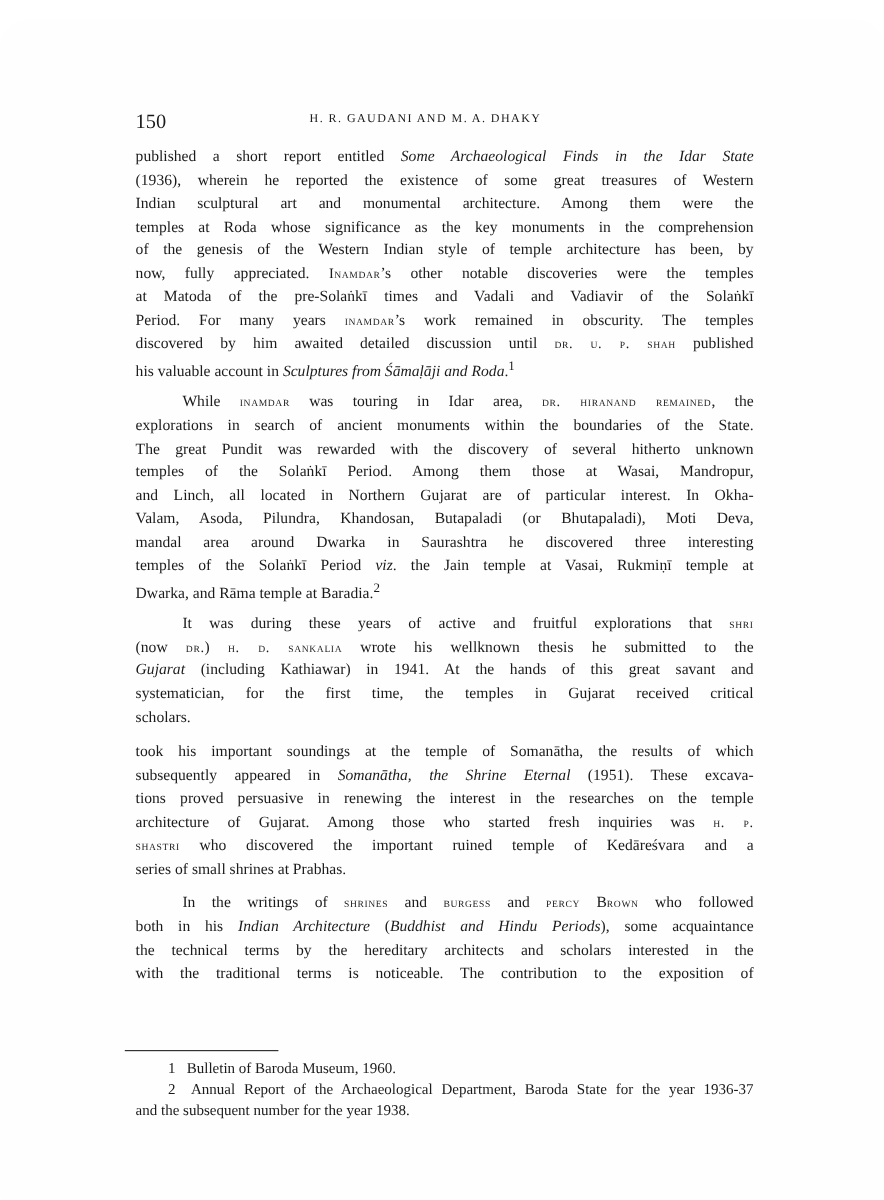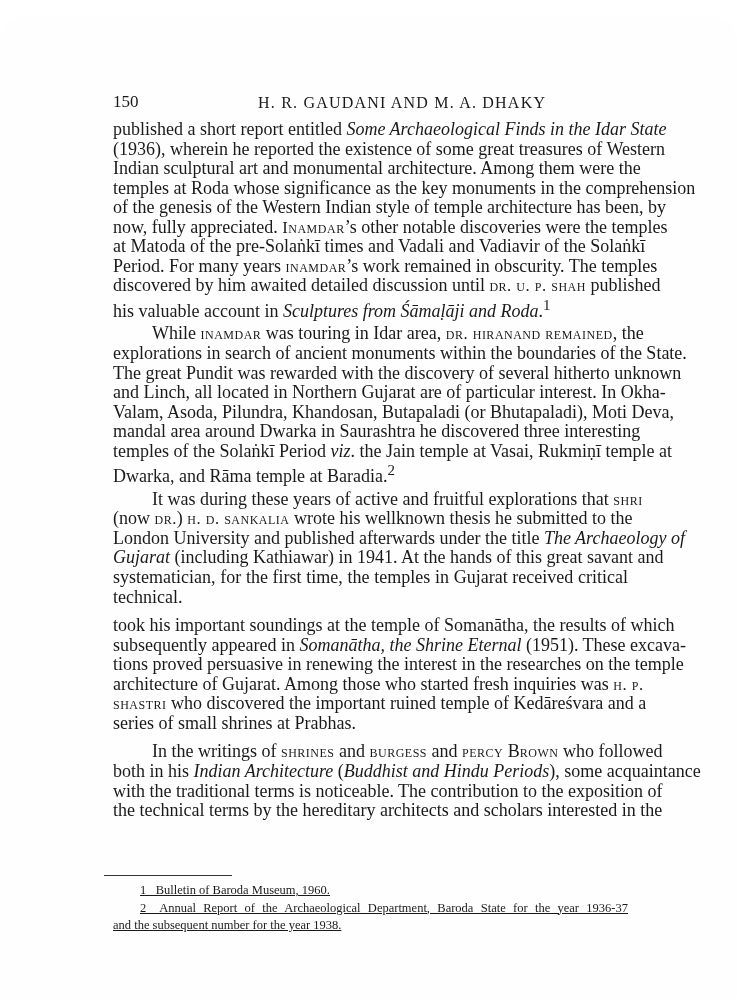--- a/index.html
+++ b/index.html
@@ -1,30 +1,30 @@
 <!DOCTYPE html>
 <html><head>
 <meta charset="utf-8">
 <style>
   html, body { margin: 0; padding: 0; background: #ffffff; }
   body { width: 737px; height: 1000px; position: relative; overflow: hidden;
          font-family: "Liberation Serif", "DejaVu Serif", serif; color: #1a1a1a; }
   .page { position: absolute; left: 0; top: 16px; width: 737px; height: 1000px; background: #fefefe; border-radius: 24px; }
   .header { position: absolute; top: 76px; left: 113px; width: 515px; height: 20px; }
   .page-num { position: absolute; left: 0; top: 0; font-size: 17px; }
-  .running-head { position: absolute; left: 145px; top: 2px; font-size: 16px; letter-spacing: 1.2px; }
+  .running-head { position: absolute; left: 145px; top: 2px; font-size: 10px; letter-spacing: 1.2px; }
   .body { position: absolute; left: 113px; top: 104px; width: 515px; }
-  .line { display: block; height: 19.55px; line-height: 19.55px; font-size: 18px;
+  .line { display: block; height: 19.55px; line-height: 19.55px; font-size: 13px;
           white-space: nowrap; text-align: justify; text-align-last: justify; }
   .line.last { text-align-last: left; }
   .line.indent { padding-left: 39px; }
   .para { margin-bottom: 9px; }
   .sc { font-variant: small-caps; font-size: 0.92em; letter-spacing: 0.5px; }
   .fn-rule { position: absolute; left: 104px; top: 859px; width: 128px; height: 1px; background: #333; }
-  .footnotes { position: absolute; left: 113px; top: 866px; width: 515px; font-size: 12.5px; text-decoration: underline; }
+  .footnotes { position: absolute; left: 113px; top: 866px; width: 515px; font-size: 12.5px; }
   .fn-line { display: block; height: 17.5px; line-height: 17.5px; white-space: nowrap; }
   .fn-line.indent { padding-left: 27px; }
   .fn-line.just { text-align: justify; text-align-last: justify; }
 </style>
 </head>
 <body>
 
 <div class="page">
   <div class="header">
     <span class="page-num">150</span>
@@ -41,47 +41,47 @@
         <span class="line">now, fully appreciated.  <span class="sc">Inamdar</span>’s other notable discoveries were the temples</span>
         <span class="line">at Matoda of the pre-Solaṅkī times and Vadali and Vadiavir of the Solaṅkī</span>
         <span class="line">Period.  For many years <span class="sc">inamdar</span>’s work remained in obscurity.  The temples</span>
         <span class="line">discovered by him awaited detailed discussion until <span class="sc">dr. u. p. shah</span> published</span>
         <span class="line last">his valuable account in <i>Sculptures from Śāmaḷāji and Roda</i>.<sup>1</sup></span>
       </div>
       <div class="para">
         <span class="line indent">While <span class="sc">inamdar</span> was touring in Idar area, <span class="sc">dr. hiranand remained</span>, the</span>
         <span class="line">explorations in search of ancient monuments within the boundaries of the State.</span>
         <span class="line">The great Pundit was rewarded with the discovery of several hitherto unknown</span>
+        <span class="line">temples of the Solaṅkī Period.  Among them those at Wasai, Mandropur,</span>
         <span class="line">and Linch, all located in Northern Gujarat are of particular interest.  In Okha-</span>
         <span class="line">Valam, Asoda, Pilundra, Khandosan, Butapaladi (or Bhutapaladi), Moti Deva,</span>
         <span class="line">mandal area around Dwarka in Saurashtra he discovered three interesting</span>
         <span class="line">temples of the Solaṅkī Period <i>viz</i>. the Jain temple at Vasai, Rukmiṇī temple at</span>
         <span class="line last">Dwarka, and Rāma temple at Baradia.<sup>2</sup></span>
       </div>
       <div class="para">
         <span class="line indent">It was during these years of active and fruitful explorations that <span class="sc">shri</span></span>
         <span class="line">(now <span class="sc">dr.</span>) <span class="sc">h. d. sankalia</span> wrote his wellknown thesis he submitted to the</span>
-        <span class="line">London University and published afterwards under the title <i>The Archaeology of</i></span>
         <span class="line"><i>Gujarat</i> (including Kathiawar) in 1941.  At the hands of this great savant and</span>
         <span class="line">systematician, for the first time, the temples in Gujarat received critical</span>
-        <span class="line last">technical.</span>
+        <span class="line last">scholars.</span>
       </div>
       <div class="para">
         <span class="line">took his important soundings at the temple of Somanātha, the results of which</span>
         <span class="line">subsequently appeared in <i>Somanātha, the Shrine Eternal</i> (1951).  These excava-</span>
         <span class="line">tions proved persuasive in renewing the interest in the researches on the temple</span>
         <span class="line">architecture of Gujarat.  Among those who started fresh inquiries was <span class="sc">h. p.</span></span>
         <span class="line"><span class="sc">shastri</span> who discovered the important ruined temple of Kedāreśvara and a</span>
         <span class="line last">series of small shrines at Prabhas.</span>
       </div>
       <div class="para">
         <span class="line indent">In the writings of <span class="sc">shrines</span> and <span class="sc">burgess</span> and <span class="sc">percy</span> B<span class="sc">rown</span> who followed</span>
         <span class="line">both in his <i>Indian Architecture</i> (<i>Buddhist and Hindu Periods</i>), some acquaintance</span>
+        <span class="line">the technical terms by the hereditary architects and scholars interested in the</span>
         <span class="line">with the traditional terms is noticeable.  The contribution to the exposition of</span>
-        <span class="line">the technical terms by the hereditary architects and scholars interested in the</span>
       </div>
     </div>
 
   <div class="fn-rule"></div>
   <div class="footnotes" id="footnotes">
       <span class="fn-line indent">1  Bulletin of Baroda Museum, 1960.</span>
       <span class="fn-line indent just">2  Annual Report of the Archaeological Department, Baroda State for the year 1936-37</span>
       <span class="fn-line">and the subsequent number for the year 1938.</span>
     </div>
 </div>

